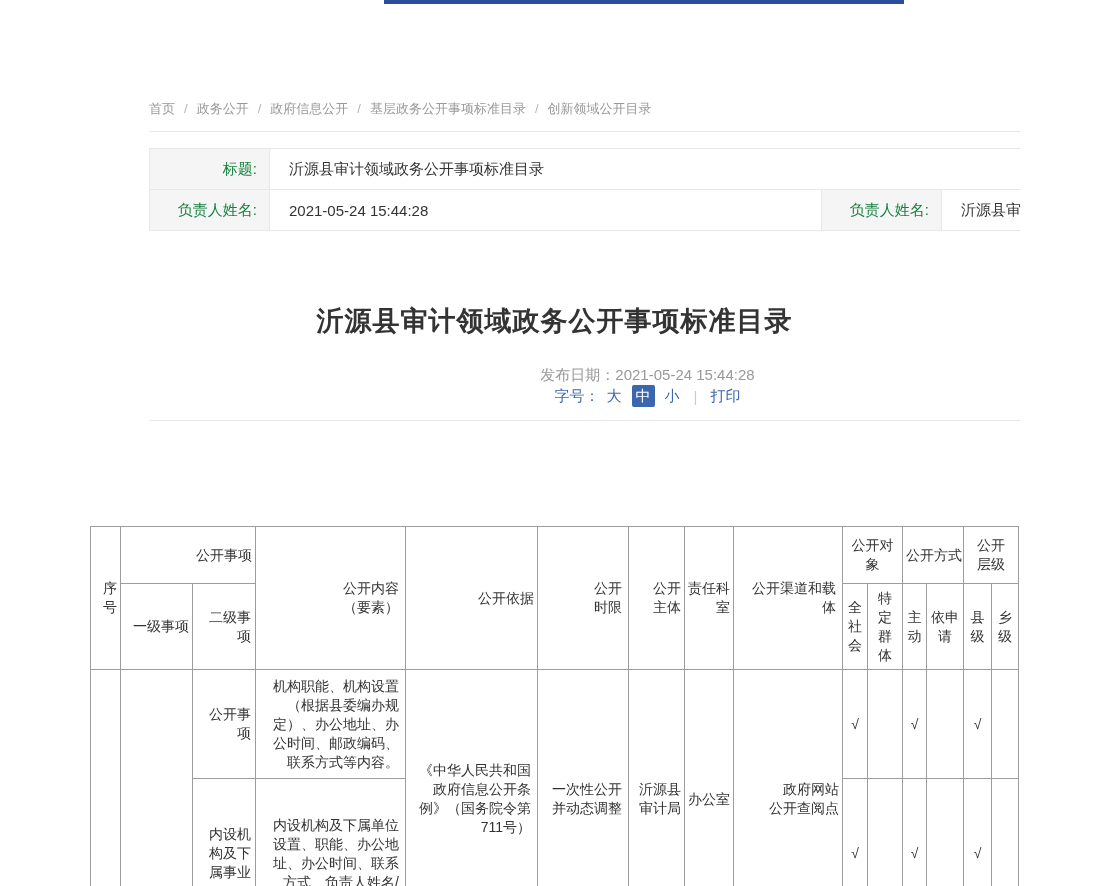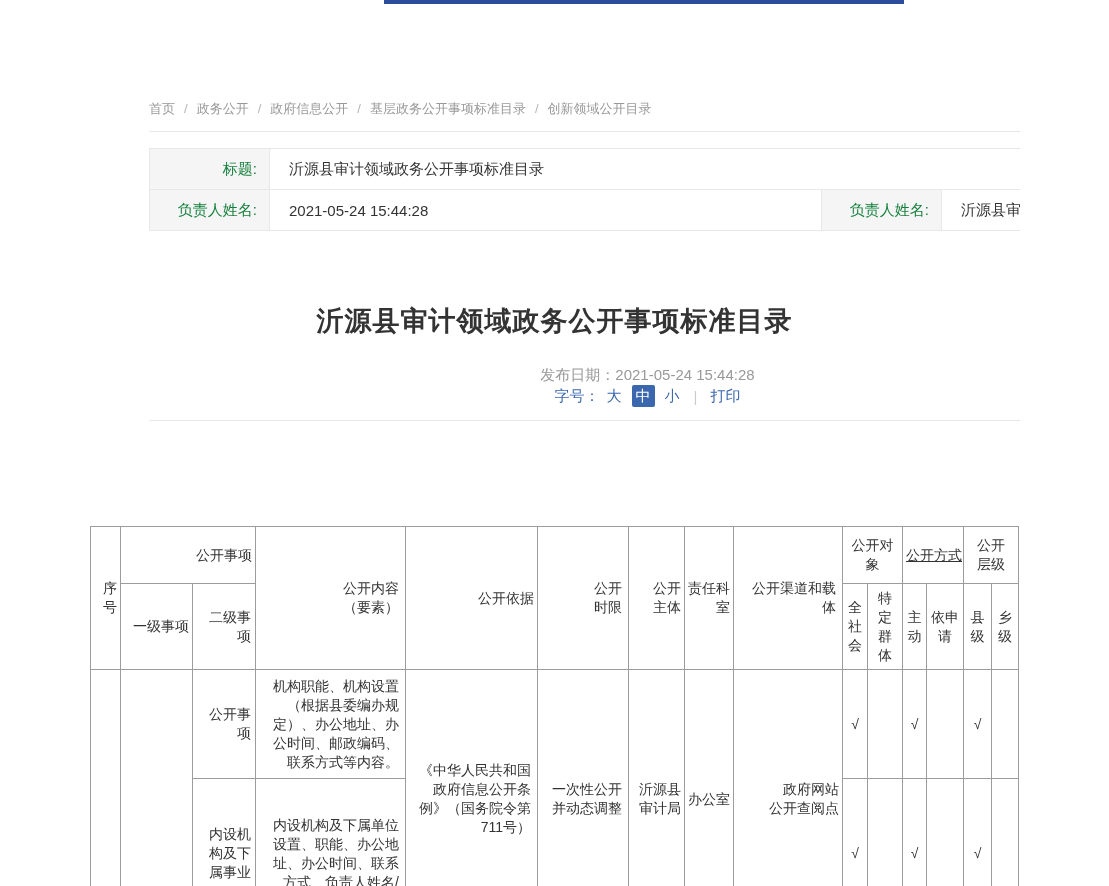--- a/index.html
+++ b/index.html
@@ -34,21 +34,21 @@
   .print-btn { cursor:pointer; margin-left:4px; }
 
   table.catalog-table { width:928px; margin:105px auto 0; border-collapse:collapse; table-layout:fixed;
                         font-size:14px; color:#333; }
   table.catalog-table th, table.catalog-table td {
       border:1px solid var(--table_border,#9c9c9c); padding:2px 3px; font-weight:normal;
       text-align:right; vertical-align:middle; line-height:19px; overflow:hidden; }
   tr.h1 { height:57px; } tr.h2 { height:86px; } tr.r1 { height:109px; } tr.r2 { height:150px; }
   .pre { white-space:pre-line; }
   .center { text-align:center !important; }
-  .nowrap { white-space:nowrap;text-decoration:underline; }
+  .nowrap { white-space:nowrap; }
   .px4 { padding-left:4px !important; padding-right:4px !important; }
   .px6 { padding-left:6px !important; padding-right:6px !important; }
 </style>
 </head>
 <body>
 
 <div class="page">
 
   <div class="top-strip"></div>
 

